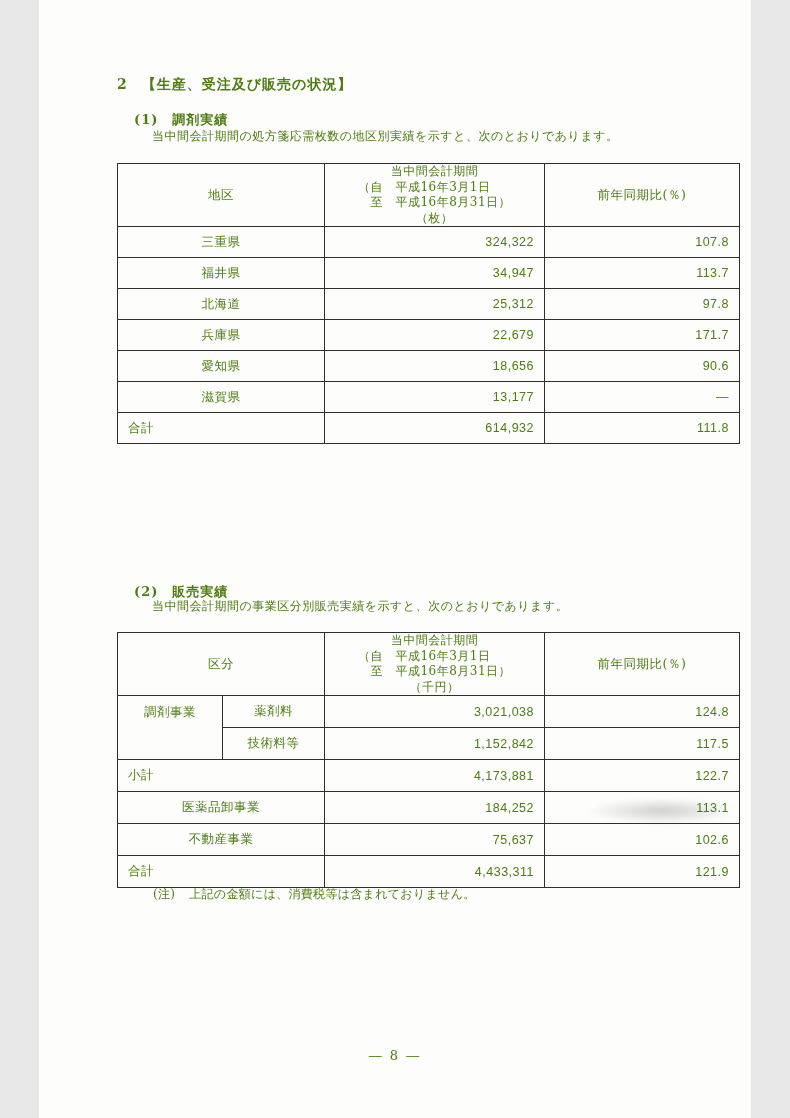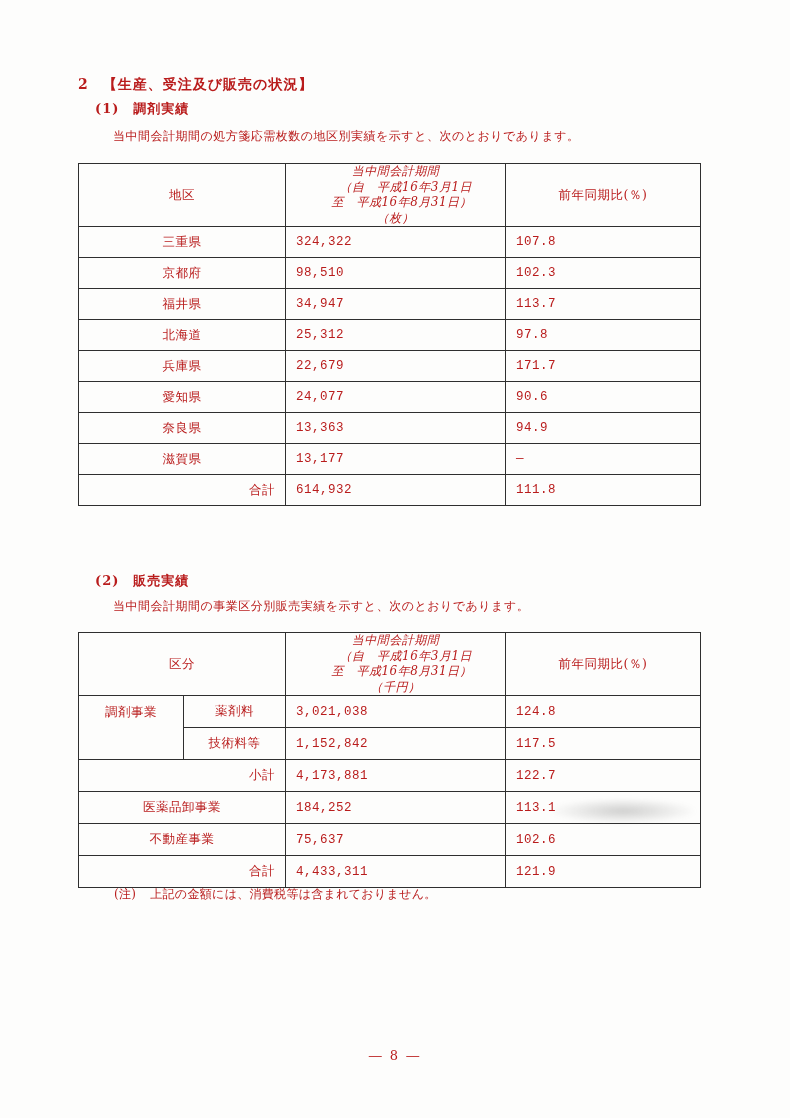--- a/index.html
+++ b/index.html
@@ -1,56 +1,56 @@
 <!DOCTYPE html>
 <html lang="ja"><head>
 <meta charset="utf-8">
 <style>
   html,body{margin:0;padding:0;background:#e8e8e8;}
   .page{
     position:relative;
-    width:790px;height:1118px;
+    width:712px;height:1118px;
     margin:0 auto;
     background:#fdfdfc;
-    color:#b91c1c;
+    color:#4d7c0f;
     font-family:"DejaVu Serif", serif;
     overflow:hidden;
   }
   .doc-title{
     position:absolute;left:78px;top:76px;
     font-size:14px;font-weight:bold;letter-spacing:1px;
   }
   .doc-title .num{margin-right:14px;}
   .sub-heading{
     position:absolute;left:95px;
-    font-size:13px;font-weight:bold;letter-spacing:1px;
+    font-size:13px;font-weight:bold;letter-spacing:1px;margin-top:11px;
   }
   .intro{
     position:absolute;left:113px;
     font-size:12px;letter-spacing:0.5px;
   }
   table.t{
     position:absolute;left:78px;
     border-collapse:collapse;table-layout:fixed;
     width:622px;
     font-size:12.5px;
   }
   table.t td,table.t th{
     border:1px solid #2f2f2f;
     padding:0 10px;
     font-weight:normal;
     overflow:hidden;
     letter-spacing:0.5px;
   }
   .th-cell{text-align:center;vertical-align:middle;font-size:12.5px;}
-  .period-head{line-height:1.3;font-size:12px;text-align:center;font-style:italic;}
-  .period-head .dates{display:inline-block;text-align:right;}
+  .period-head{line-height:1.3;font-size:12px;text-align:center;}
+  .period-head .dates{display:inline-block;text-align:left;}
   td.label{text-align:center;padding-left:13px;}
-  td.num{padding-right:12px;font-family:Liberation Mono, monospace;}
-  td.center{text-align:right;}
+  td.num{text-align:right;padding-right:12px;font-family:Liberation Sans, sans-serif;}
+  td.center{text-align:left;}
   .t1 tr.data-row td{height:30px;}
   .t2 tr.data-row td{height:31px;}
   .note{
     position:absolute;left:90px;
     font-size:12px;letter-spacing:0.3px;
   }
   .note .note-mark{margin-right:14px;}
   .footer{
     position:absolute;left:0;top:1048px;width:100%;
     text-align:center;font-size:13px;letter-spacing:2px;
@@ -95,48 +95,38 @@
         </div>
       </th>
       <th class="th-cell">前年同期比(％)</th>
     </tr>
     <tr class="data-row">
       <td class="label">三重県</td>
       <td class="num">324,322</td>
       <td class="num">107.8</td>
     </tr>
     <tr class="data-row">
-      <td class="label">京都府</td>
-      <td class="num">98,510</td>
-      <td class="num">102.3</td>
-    </tr>
-    <tr class="data-row">
       <td class="label">福井県</td>
       <td class="num">34,947</td>
       <td class="num">113.7</td>
     </tr>
     <tr class="data-row">
       <td class="label">北海道</td>
       <td class="num">25,312</td>
       <td class="num">97.8</td>
     </tr>
     <tr class="data-row">
       <td class="label">兵庫県</td>
       <td class="num">22,679</td>
       <td class="num">171.7</td>
     </tr>
     <tr class="data-row">
       <td class="label">愛知県</td>
-      <td class="num">24,077</td>
+      <td class="num">18,656</td>
       <td class="num">90.6</td>
-    </tr>
-    <tr class="data-row">
-      <td class="label">奈良県</td>
-      <td class="num">13,363</td>
-      <td class="num">94.9</td>
     </tr>
     <tr class="data-row">
       <td class="label">滋賀県</td>
       <td class="num">13,177</td>
       <td class="num">―</td>
     </tr>
     <tr class="data-row">
       <td class="center">合計</td>
       <td class="num">614,932</td>
       <td class="num">111.8</td>

